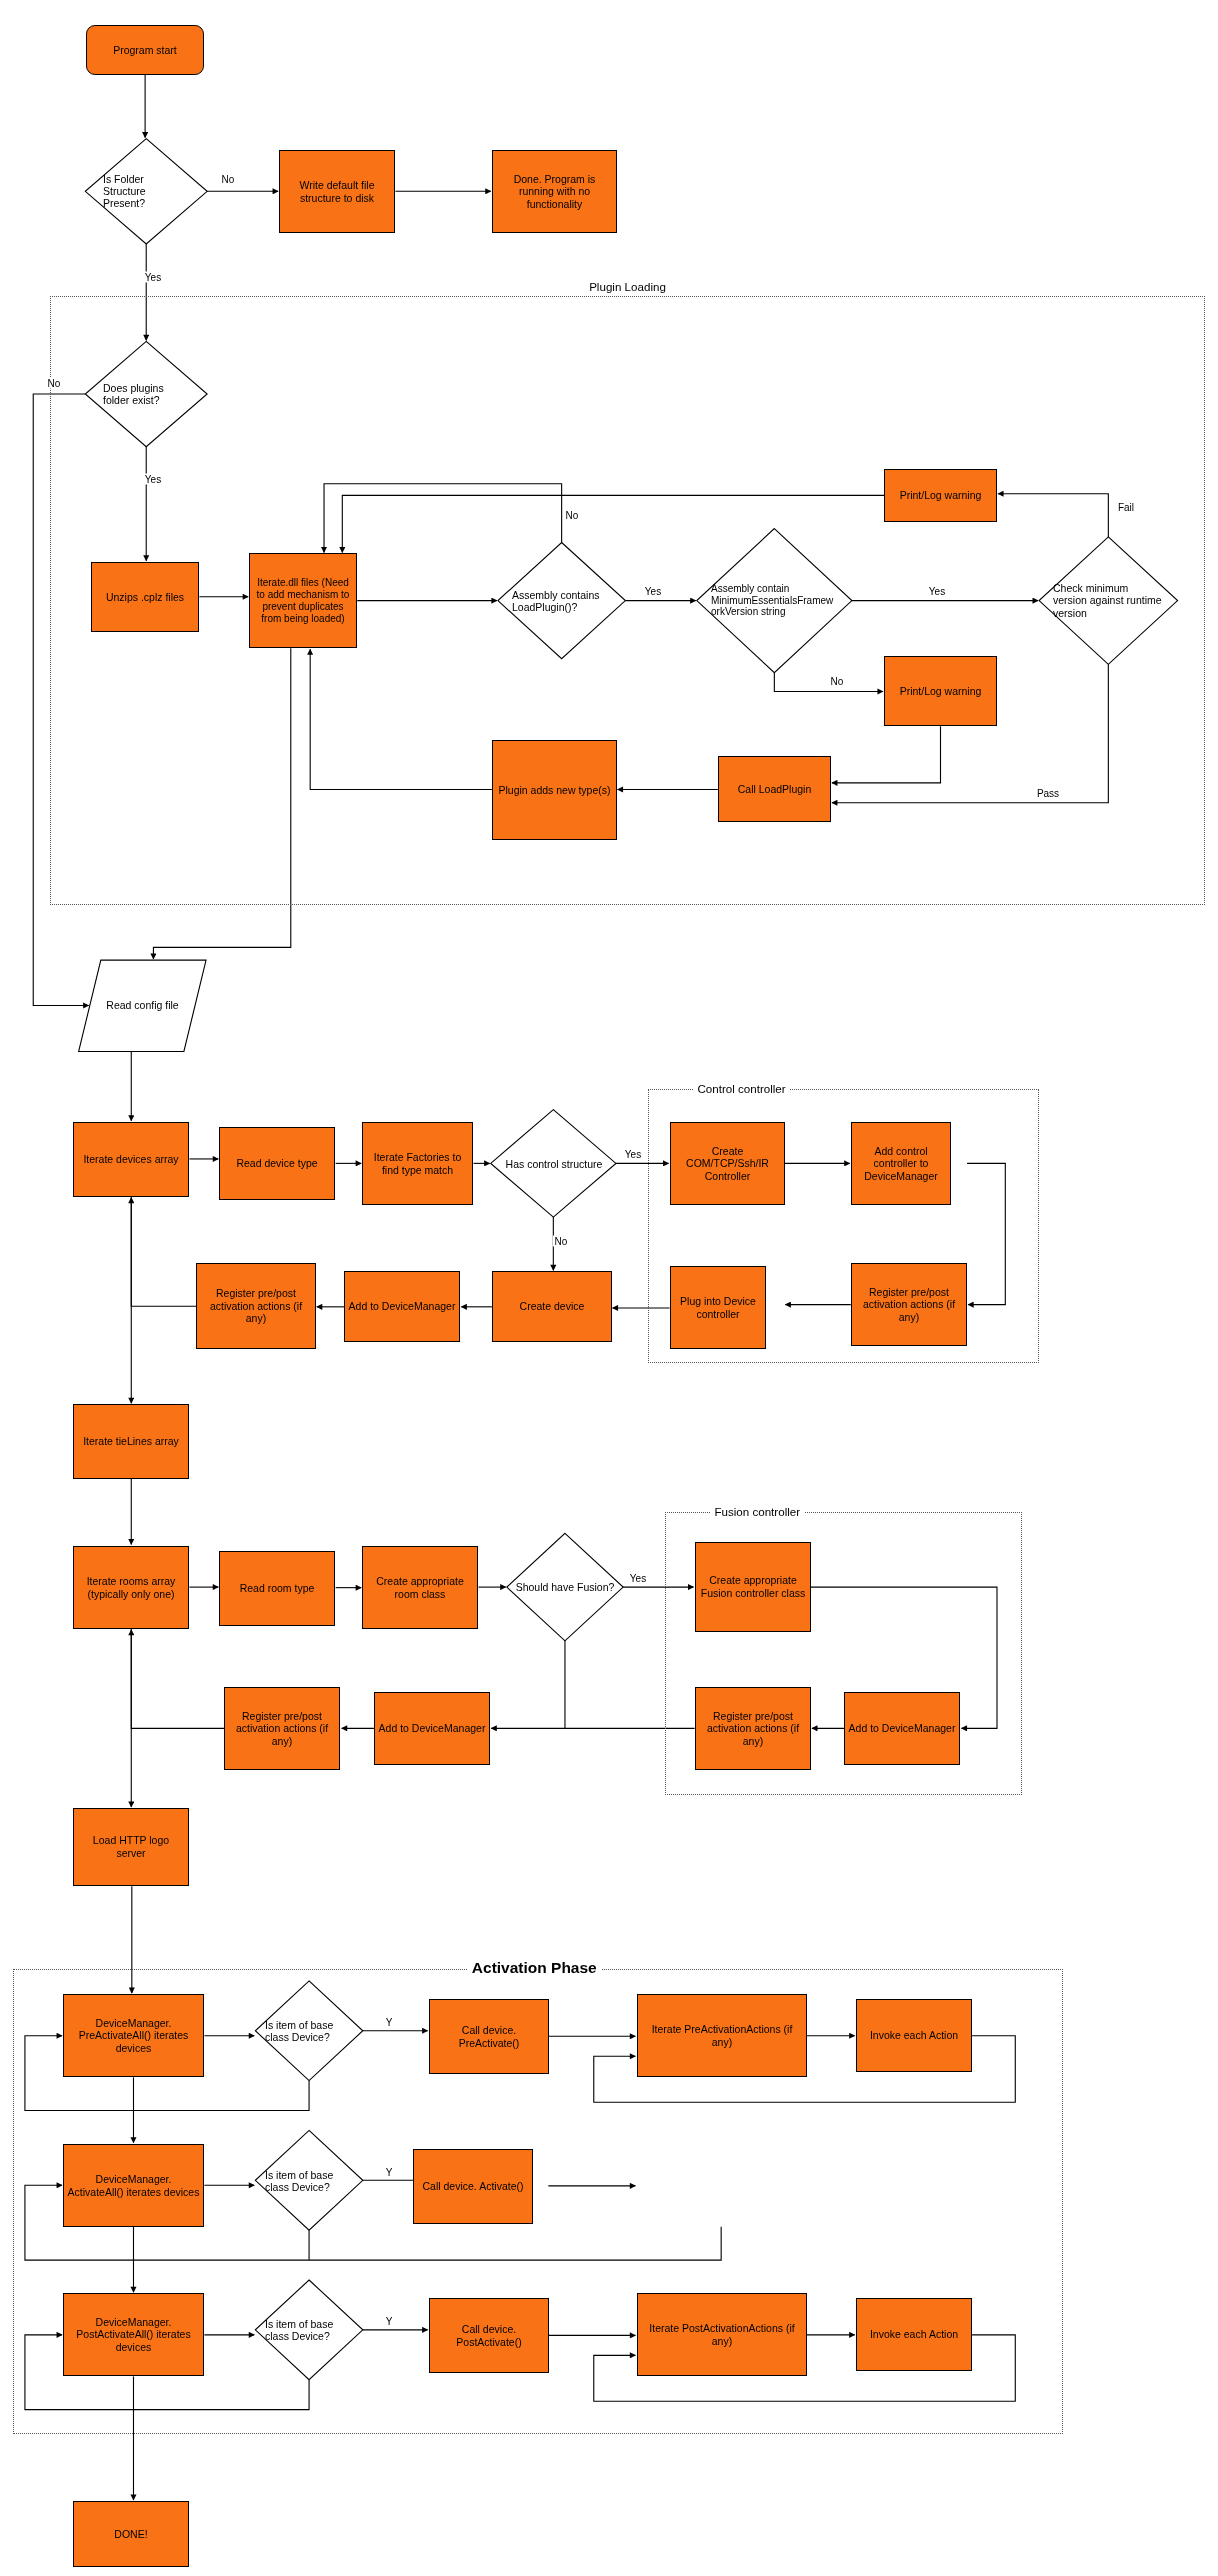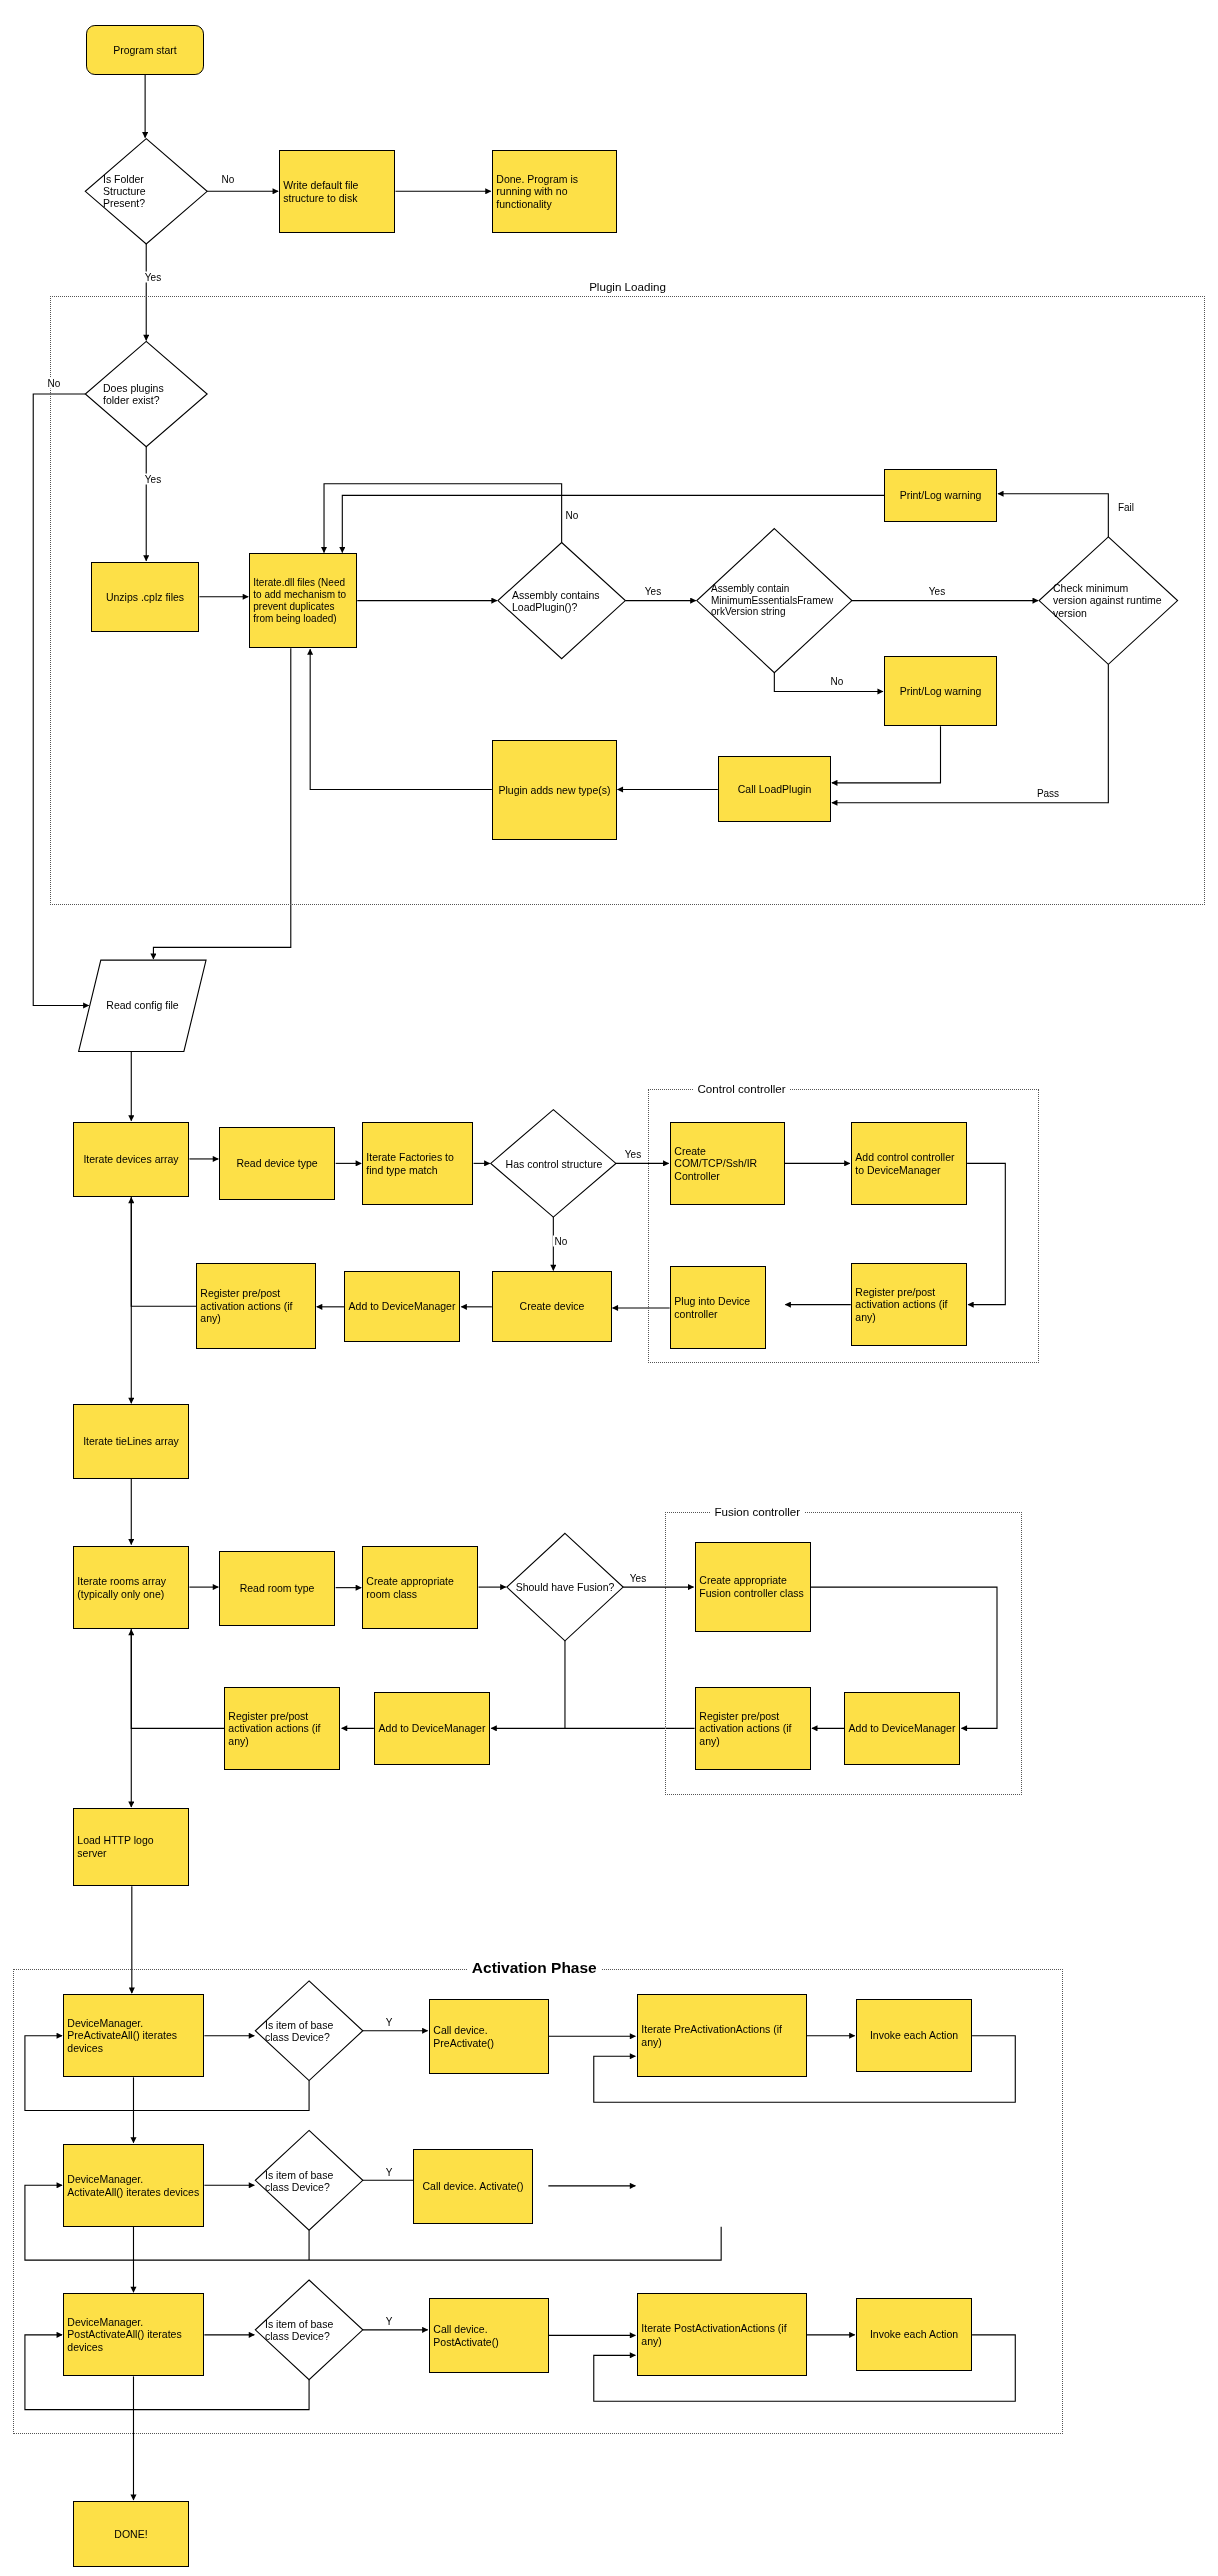--- a/index.html
+++ b/index.html
@@ -1,20 +1,20 @@
 <!DOCTYPE html>
 <html style="font-size:8.9px"><head>
 <meta charset="utf-8">
 <style>
   html,body{margin:0;padding:0;background:#fff;}
   body{width:1218px;height:2576px;font-family:"Liberation Sans",sans-serif;color:#000;}
   #canvas{position:relative;width:1218px;height:2576px;overflow:hidden;}
   #edges{position:absolute;left:0;top:0;}
-  .node{position:absolute;border:1.1px solid #000;background:#fde047;box-sizing:border-box;
-        display:flex;align-items:center;justify-content:center;text-align:left;
+  .node{position:absolute;border:1.1px solid #000;background:#f97316;box-sizing:border-box;
+        display:flex;align-items:center;justify-content:center;text-align:center;
         font-size:10.5px;line-height:1.2;padding:1.7px 3.3px;overflow-wrap:anywhere;z-index:3;}
   .dtext{position:absolute;display:flex;align-items:center;justify-content:center;text-align:left;
          font-size:10.5px;line-height:1.15;overflow-wrap:anywhere;z-index:3;}
   .group{position:absolute;border:1.1px dotted #555;box-sizing:border-box;z-index:1;pointer-events:none;}
   .glabel{position:absolute;font-size:11.6px;background:#fff;padding:0 4.4px;white-space:nowrap;}
   .glabel.bold{font-weight:bold;font-size:15.5px;}
   .elabel{position:absolute;transform:translate(-50%,-50%);font-size:10px;background:#fff;
           padding:0 1.7px;z-index:4;white-space:nowrap;}
   .small{font-size:10px;}
 </style>
@@ -131,21 +131,21 @@
   <div class="node" style="left:91px;top:562px;width:108px;height:70px">Unzips .cplz files</div>
   <div class="node small" style="left:249px;top:553px;width:108px;height:95px">Iterate.dll files (Need to add mechanism to prevent duplicates from being loaded)</div>
   <div class="node" style="left:884px;top:469px;width:113px;height:53px">Print/Log warning</div>
   <div class="node" style="left:884px;top:656px;width:113px;height:70px">Print/Log warning</div>
   <div class="node" style="left:718px;top:756px;width:113px;height:66px">Call LoadPlugin</div>
   <div class="node" style="left:492px;top:740px;width:125px;height:100px">Plugin adds new type(s)</div>
   <div class="node" style="left:73px;top:1122px;width:116px;height:75px">Iterate devices array</div>
   <div class="node" style="left:219px;top:1127px;width:116px;height:73px">Read device type</div>
   <div class="node" style="left:362px;top:1122px;width:111px;height:83px">Iterate Factories to find type match</div>
   <div class="node" style="left:670px;top:1122px;width:115px;height:83px">Create COM/TCP/Ssh/IR Controller</div>
-  <div class="node" style="left:851px;top:1122px;width:116px;height:83px">Add control controller to DeviceManager</div>
+  <div class="node" style="left:851px;top:1122px;width:100px;height:83px">Add control controller to DeviceManager</div>
   <div class="node" style="left:851px;top:1263px;width:116px;height:83px">Register pre/post activation actions (if any)</div>
   <div class="node" style="left:670px;top:1266px;width:96px;height:83px">Plug into Device controller</div>
   <div class="node" style="left:492px;top:1271px;width:120px;height:71px">Create device</div>
   <div class="node" style="left:344px;top:1271px;width:116px;height:71px">Add to DeviceManager</div>
   <div class="node" style="left:196px;top:1263px;width:120px;height:86px">Register pre/post activation actions (if any)</div>
   <div class="node" style="left:73px;top:1404px;width:116px;height:75px">Iterate tieLines array</div>
   <div class="node" style="left:73px;top:1546px;width:116px;height:83px">Iterate rooms array (typically only one)</div>
   <div class="node" style="left:219px;top:1551px;width:116px;height:75px">Read room type</div>
   <div class="node" style="left:362px;top:1546px;width:116px;height:83px">Create appropriate room class</div>
   <div class="node" style="left:695px;top:1542px;width:116px;height:90px">Create appropriate Fusion controller class</div>

